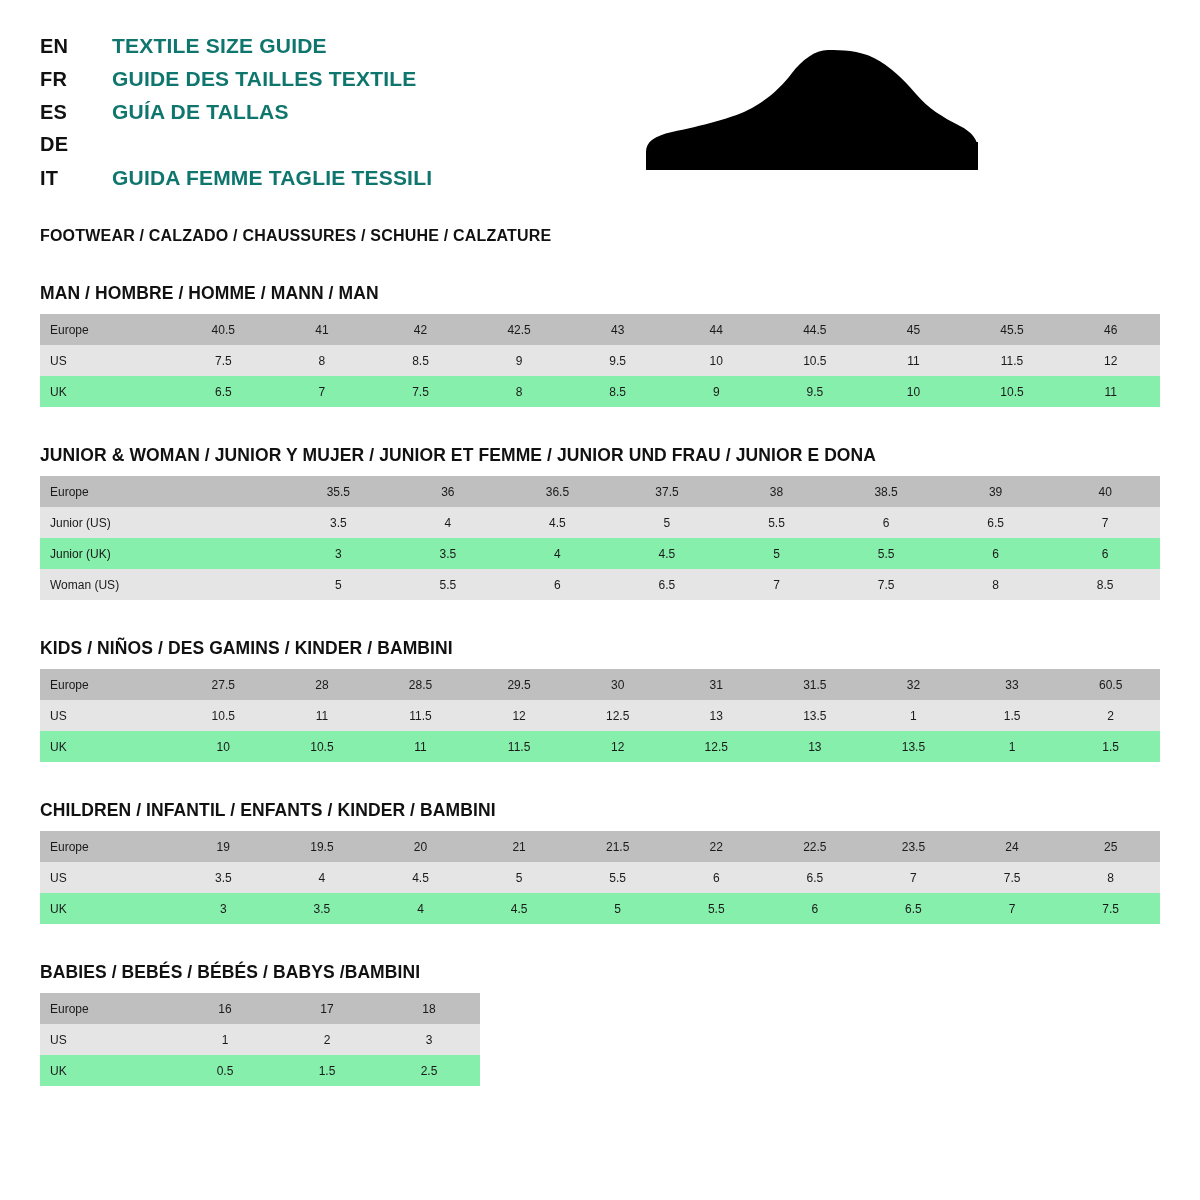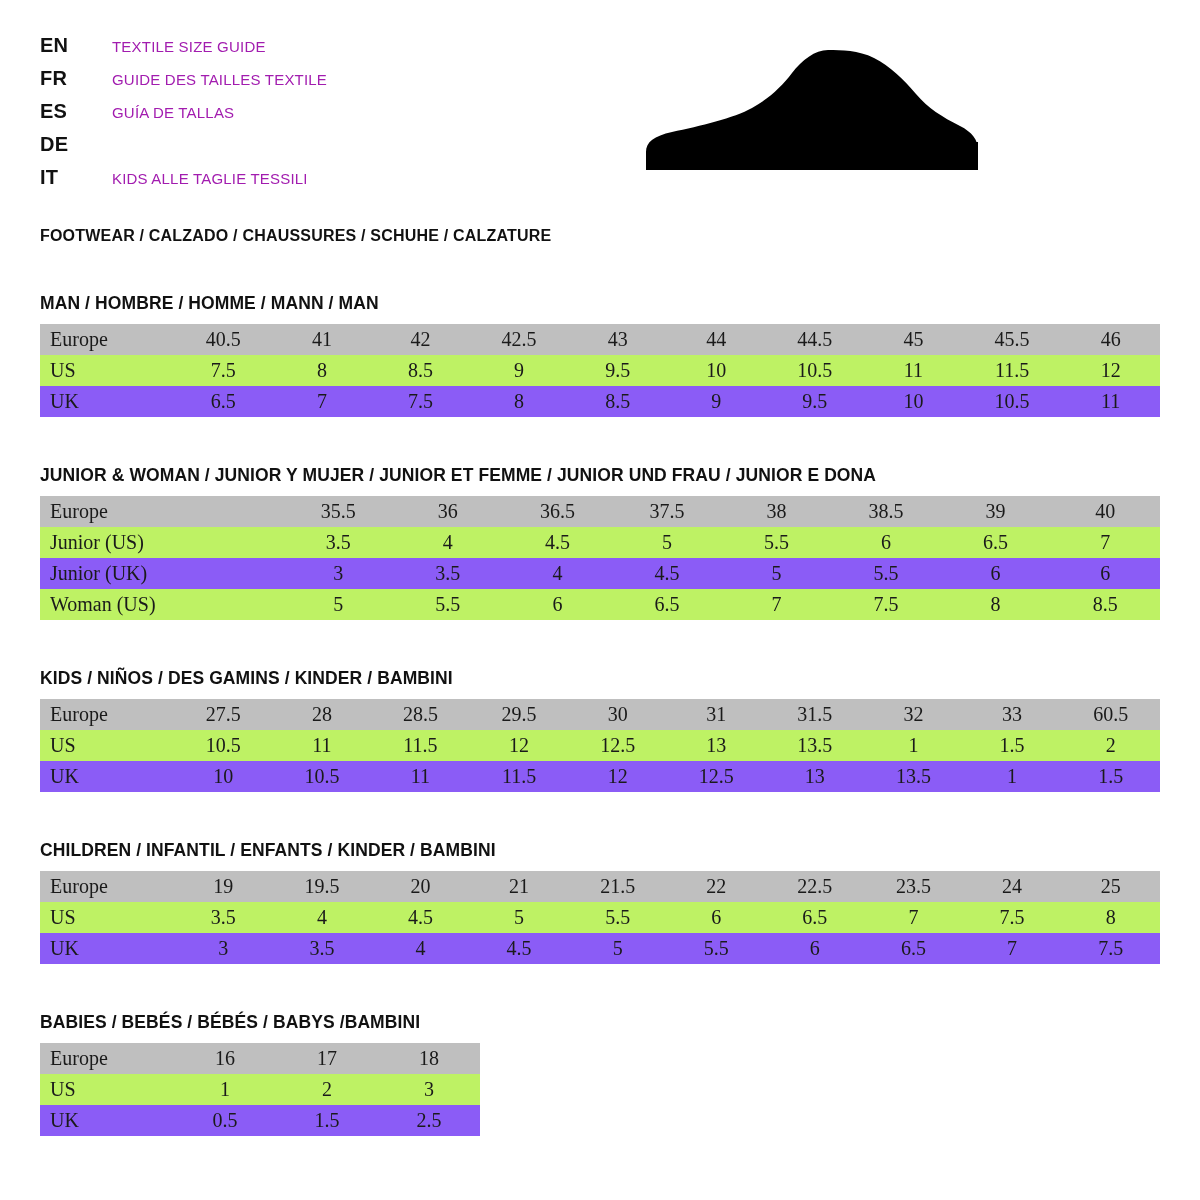--- a/index.html
+++ b/index.html
@@ -37,55 +37,54 @@
     height: 33px;
   }
   .lang-code {
     width: 72px;
     font-size: 20px;
     font-weight: bold;
     letter-spacing: 0.2px;
     color: #111;
   }
   .lang-text {
-    font-size: 15px;
-    font-weight: normal;
+    font-size: 21px;
+    font-weight: bold;
     letter-spacing: 0.2px;
-    color: #a21caf;
+    color: #0f766e;
     white-space: nowrap;
   }
   .shoe-wrap {
     margin-right: 38px;
     margin-top: 12px;
   }
 
   .section-title {
     font-size: 16px;
     font-weight: bold;
     color: #111;
     letter-spacing: 0.2px;
     margin-top: 28px;
   }
 
   
   .table-block {
-    margin-top: 48px;
+    margin-top: 38px;
   }
   .table-block .tbl-title {
     font-size: 17.5px;
     font-weight: bold;
     color: #111;
     letter-spacing: 0.1px;
     margin-bottom: 10px;
   }
   table.size {
     border-collapse: collapse;
     table-layout: fixed;
-    font-size: 20px;
-    font-family: Liberation Serif, serif;
+    font-size: 12px;
   }
   table.size.wide { width: 1120px; }
   table.size.narrow { width: 440px; }
 
   table.size td {
     height: 31px;
     padding: 0 4px;
     text-align: center;
     vertical-align: middle;
     color: #1a1a1a;
@@ -94,24 +93,24 @@
   table.size td.label {
     text-align: left;
     padding-left: 10px;
     width: 120px;
   }
   tr.head td {
     background: #bfbfbf;
     font-weight: normal;
   }
   tr.alt td {
-    background: #8b5cf6;
+    background: #86efac;
   }
   tr.plain td {
-    background: #bef264;
+    background: #e5e5e5;
   }
 </style>
 </head>
 <body>
 
 <div class="page">
 
   <div class="header">
     <div class="lang-list">
       <div class="lang-row">
@@ -124,21 +123,21 @@
       </div>
       <div class="lang-row">
         <span class="lang-code">ES</span>
         <span class="lang-text">GUÍA DE TALLAS</span>
       </div>
       <div class="lang-row">
         <span class="lang-code">DE</span>
       </div>
       <div class="lang-row">
         <span class="lang-code">IT</span>
-        <span class="lang-text">KIDS ALLE TAGLIE TESSILI</span>
+        <span class="lang-text">GUIDA FEMME TAGLIE TESSILI</span>
       </div>
     </div>
 
     <div class="shoe-wrap">
       <svg width="340" height="130" viewBox="0 0 340 130" aria-hidden="true">
         <path fill="#000000" d="M186,4 C173,4 160,14 150,27 C140,40 128,52 110,62 C92,72 58,80 30,86 C12,90 4,96 4,106 L4,124 L336,124 L336,104 C336,94 330,86 318,80 C300,71 286,62 274,48 C262,34 248,20 232,12 C216,4 200,4 186,4 Z"></path>
         <rect fill="#000000" x="292" y="96" width="44" height="28"></rect>
       </svg>
     </div>
   </div>

